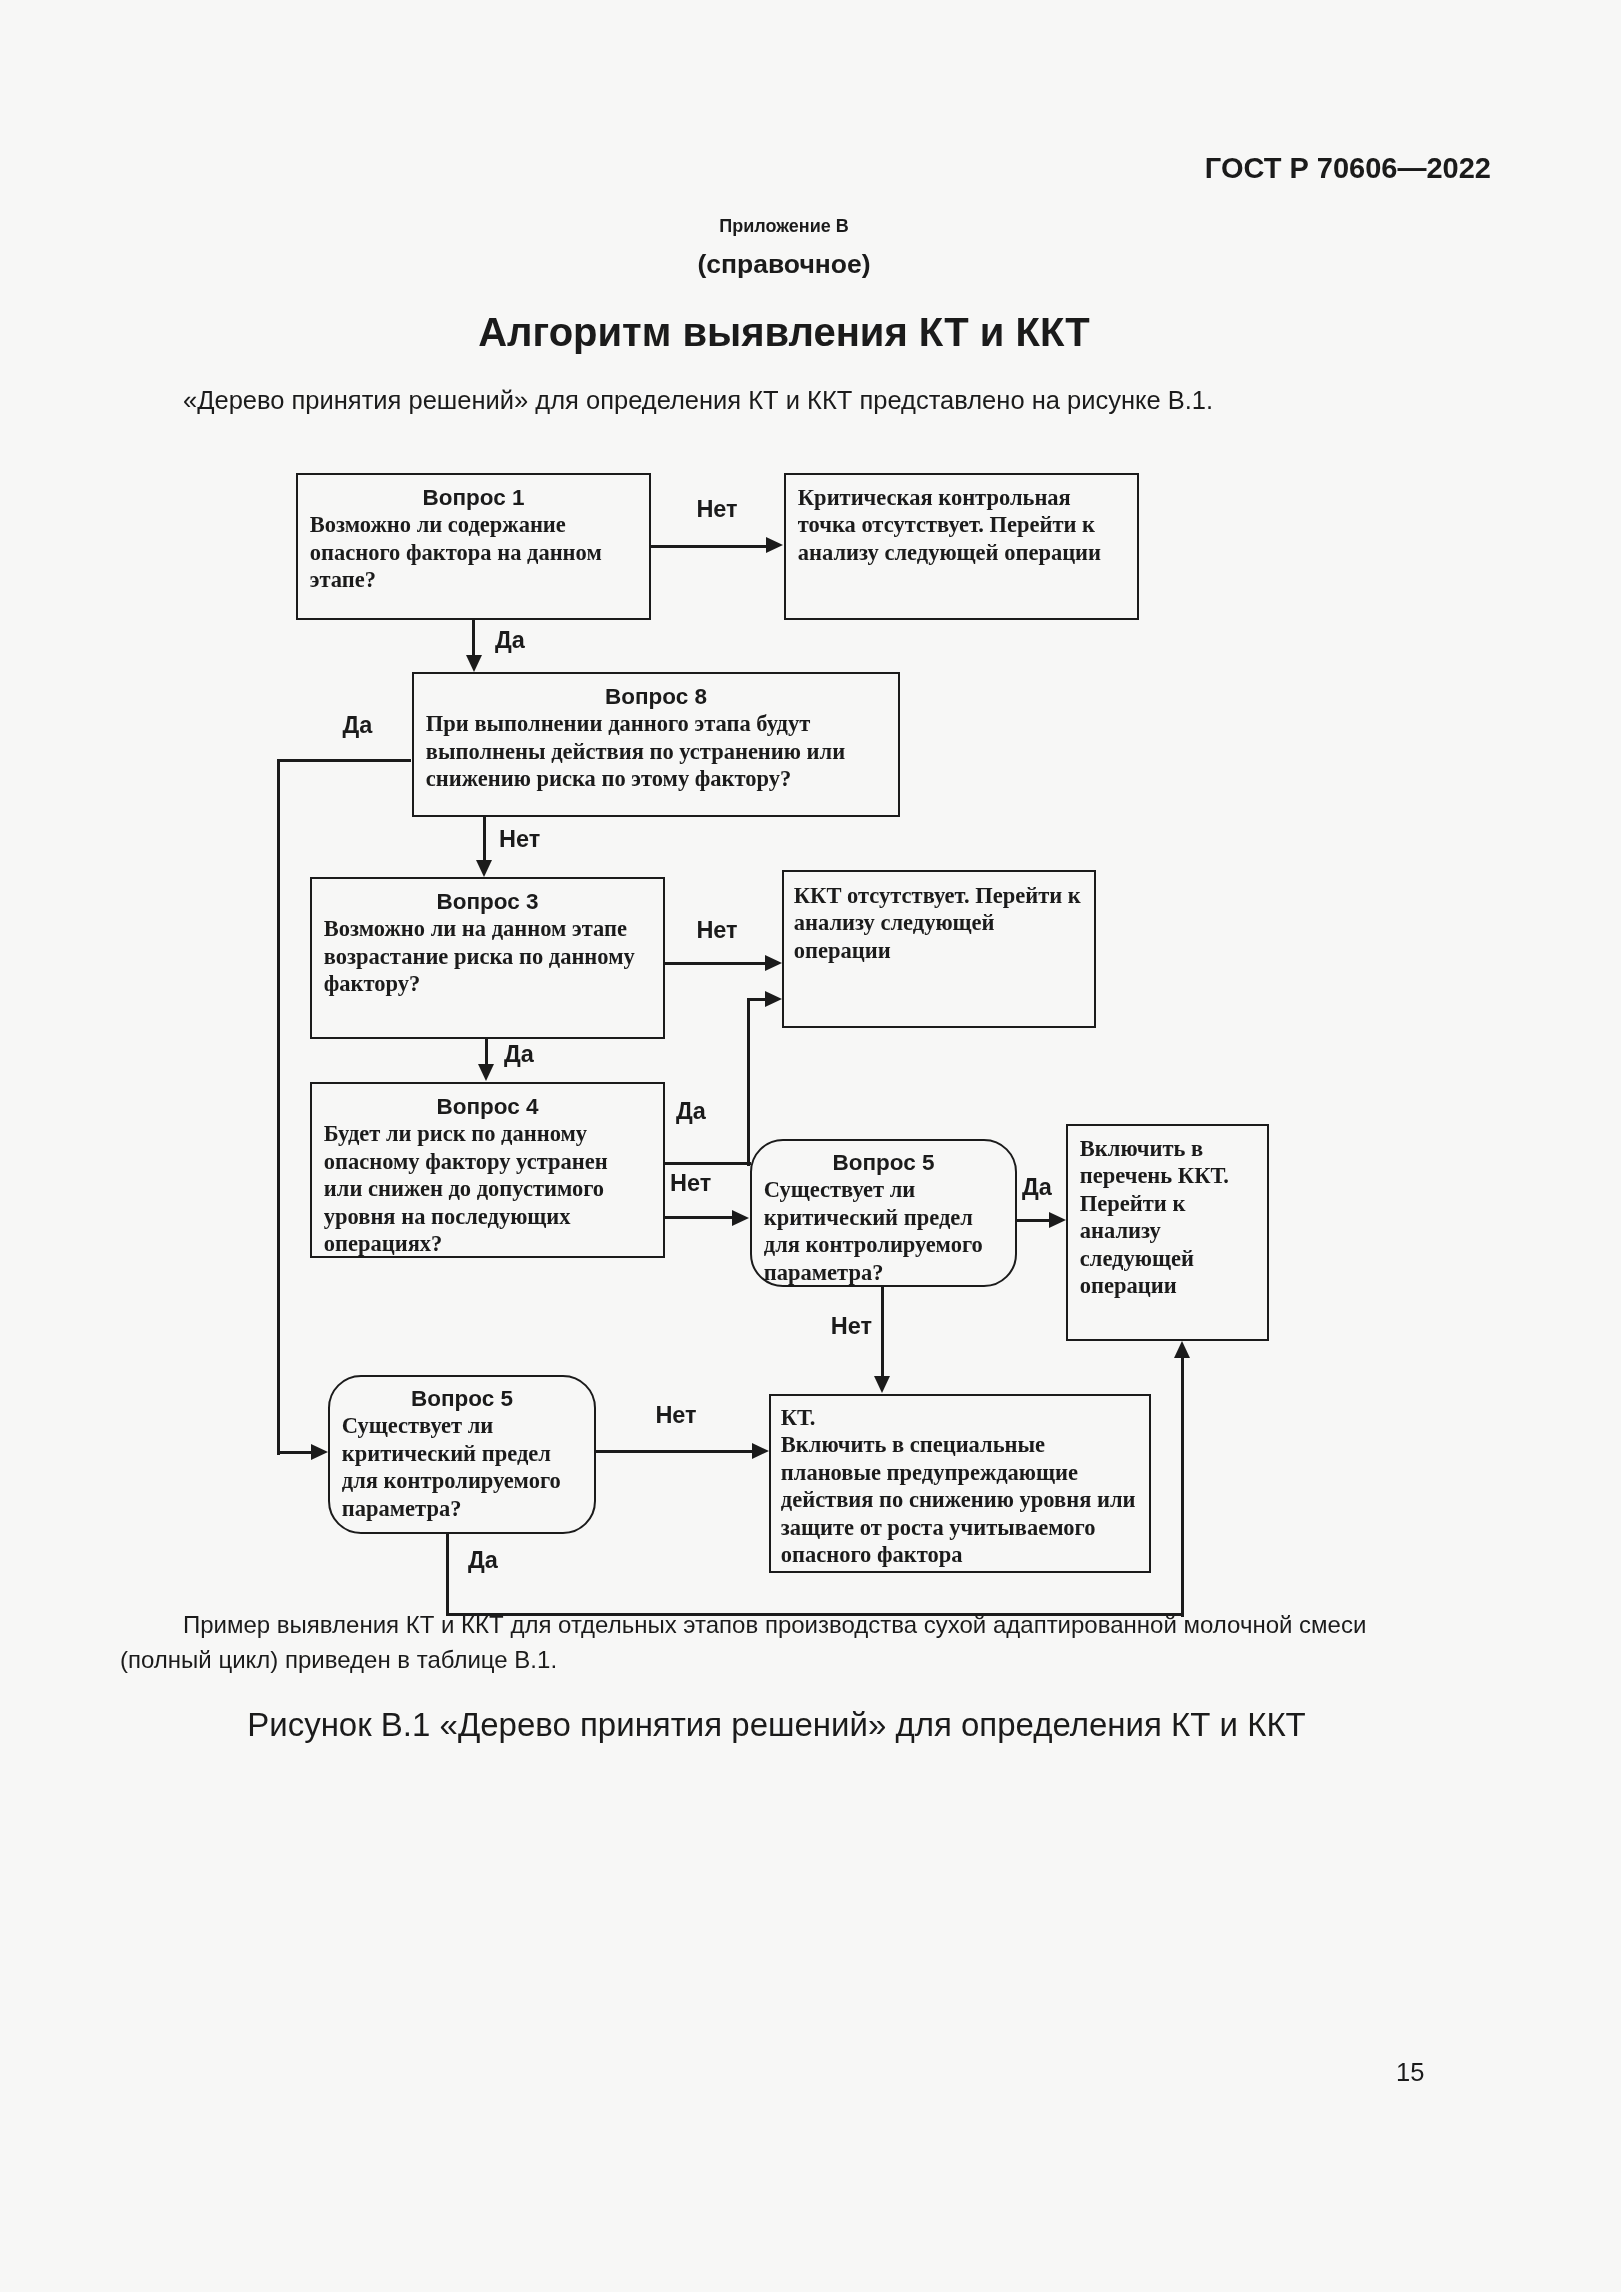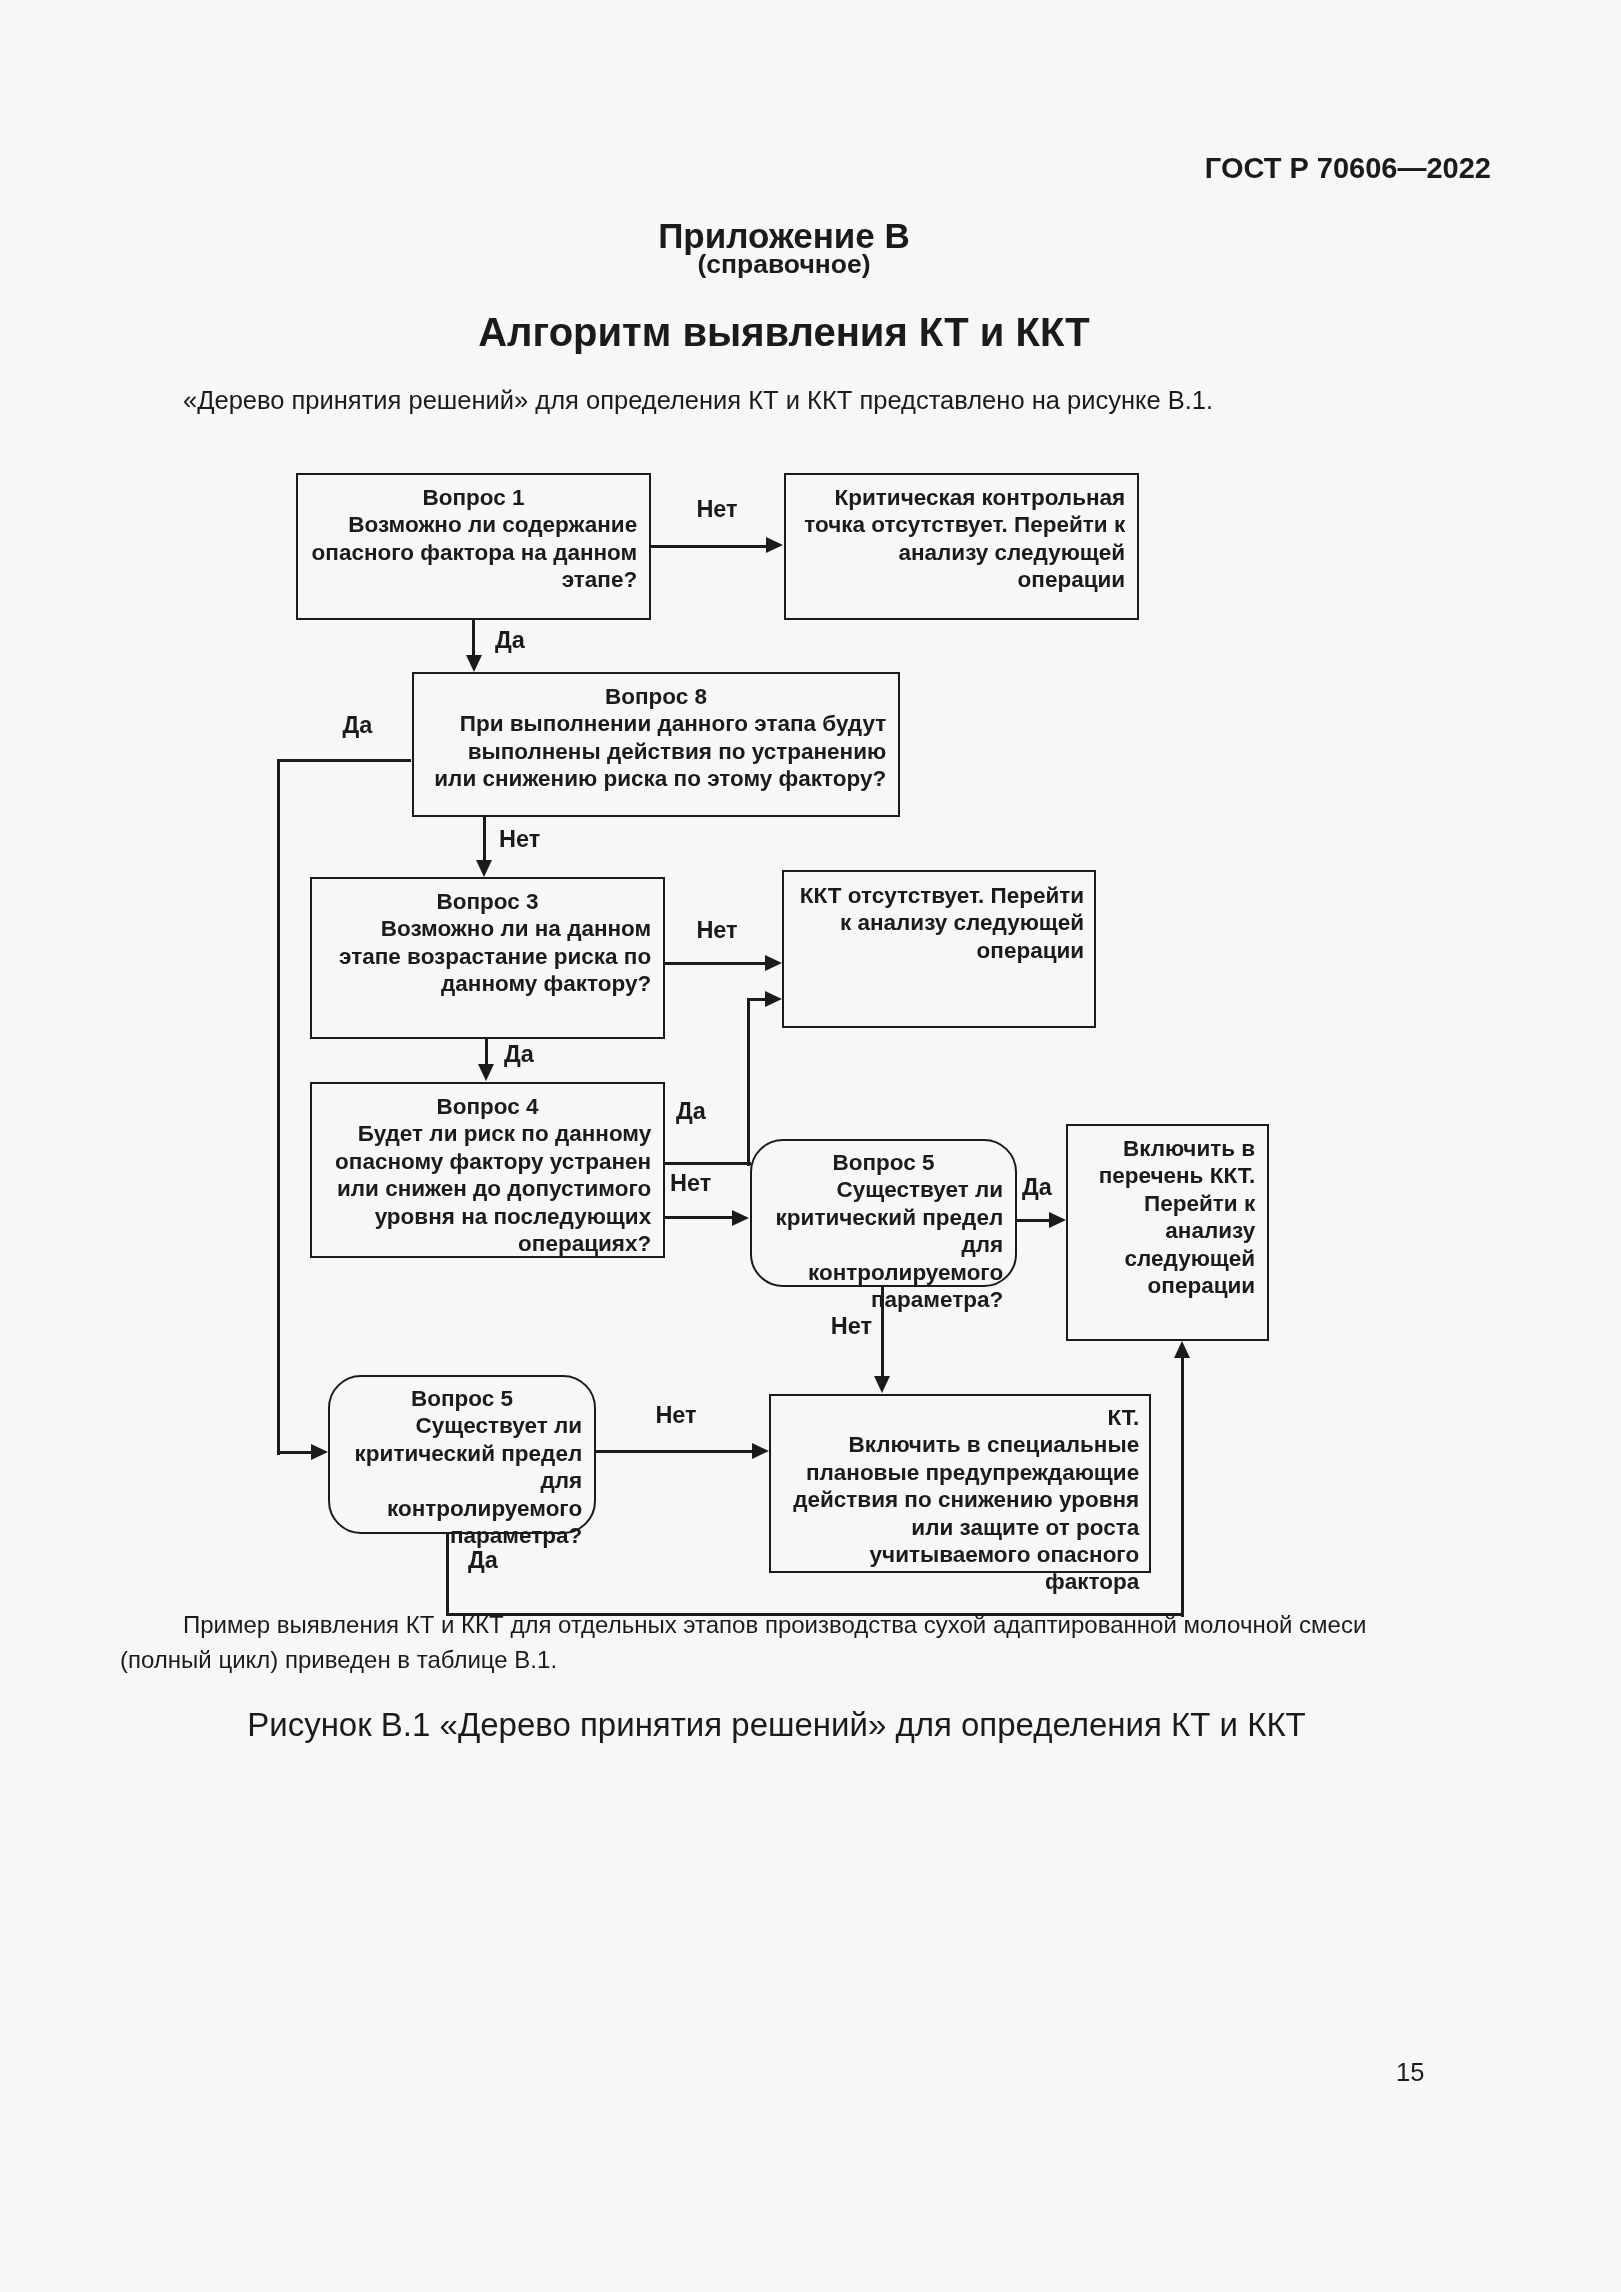--- a/index.html
+++ b/index.html
@@ -5,38 +5,38 @@
   html,body{margin:0;padding:0;}
   body{
     width:1621px;height:2293px;
     background:#f7f7f6;
     font-family:"Liberation Sans", sans-serif;
     color:#1b1b1b;
   }
   .page{position:relative;width:1621px;height:2293px;overflow:hidden;padding-left:41px;}
 
   .doc-header{position:absolute;top:152px;right:171px;font-size:29px;font-weight:bold;}
-  .appendix-name{position:absolute;top:216px;left:0;width:1568px;text-align:center;font-size:35px;font-weight:bold;}
+  .appendix-name{position:absolute;top:216px;left:0;width:1568px;text-align:center;font-size:18px;font-weight:bold;}
   .appendix-note{position:absolute;top:249px;left:0;width:1568px;text-align:center;font-size:26.5px;font-weight:bold;}
   .doc-title{position:absolute;top:310px;left:0;width:1568px;text-align:center;font-size:40px;font-weight:bold;}
   .intro{position:absolute;top:384px;left:120px;width:1372px;font-size:25.5px;text-indent:63px;line-height:33px;}
   .caption{position:absolute;top:1706px;left:0;width:1553px;text-align:center;font-size:33px;}
   .closing{position:absolute;top:1607px;left:120px;width:1372px;font-size:24px;line-height:35px;}
   .closing .l1{text-indent:63px;}
   .page-number{position:absolute;top:2058px;left:1396px;font-size:25.5px;}
 
   
   .fc{position:absolute;top:0;left:0;width:1621px;height:1629px;}
   .box{
     position:absolute;border:2.9px solid #1b1b1b;box-sizing:border-box;
     font-size:22.5px;font-weight:bold;line-height:1.22;color:#1b1b1b;
     padding:8.8px 11.8px;background:transparent;
   }
   .box .bt{text-align:center;}
-  .box .bl{text-align:right;}
+  .box .bl{text-align:left;font-family:Liberation Serif, serif;}
   .rounded{border-radius:33px;}
   .hline{position:absolute;height:2.9px;background:#1b1b1b;}
   .vline{position:absolute;width:2.9px;background:#1b1b1b;}
   .arr{position:absolute;width:0;height:0;}
   .arr-right{border-top:8.8px solid transparent;border-bottom:8.8px solid transparent;border-left:17.6px solid #1b1b1b;}
   .arr-down{border-left:8.8px solid transparent;border-right:8.8px solid transparent;border-top:17.6px solid #1b1b1b;}
   .arr-up{border-left:8.8px solid transparent;border-right:8.8px solid transparent;border-bottom:17.6px solid #1b1b1b;}
   .lbl{position:absolute;font-size:23.5px;font-weight:bold;color:#1b1b1b;}
   .lbl.c{text-align:center;}
   .lbl.r{text-align:right;}

